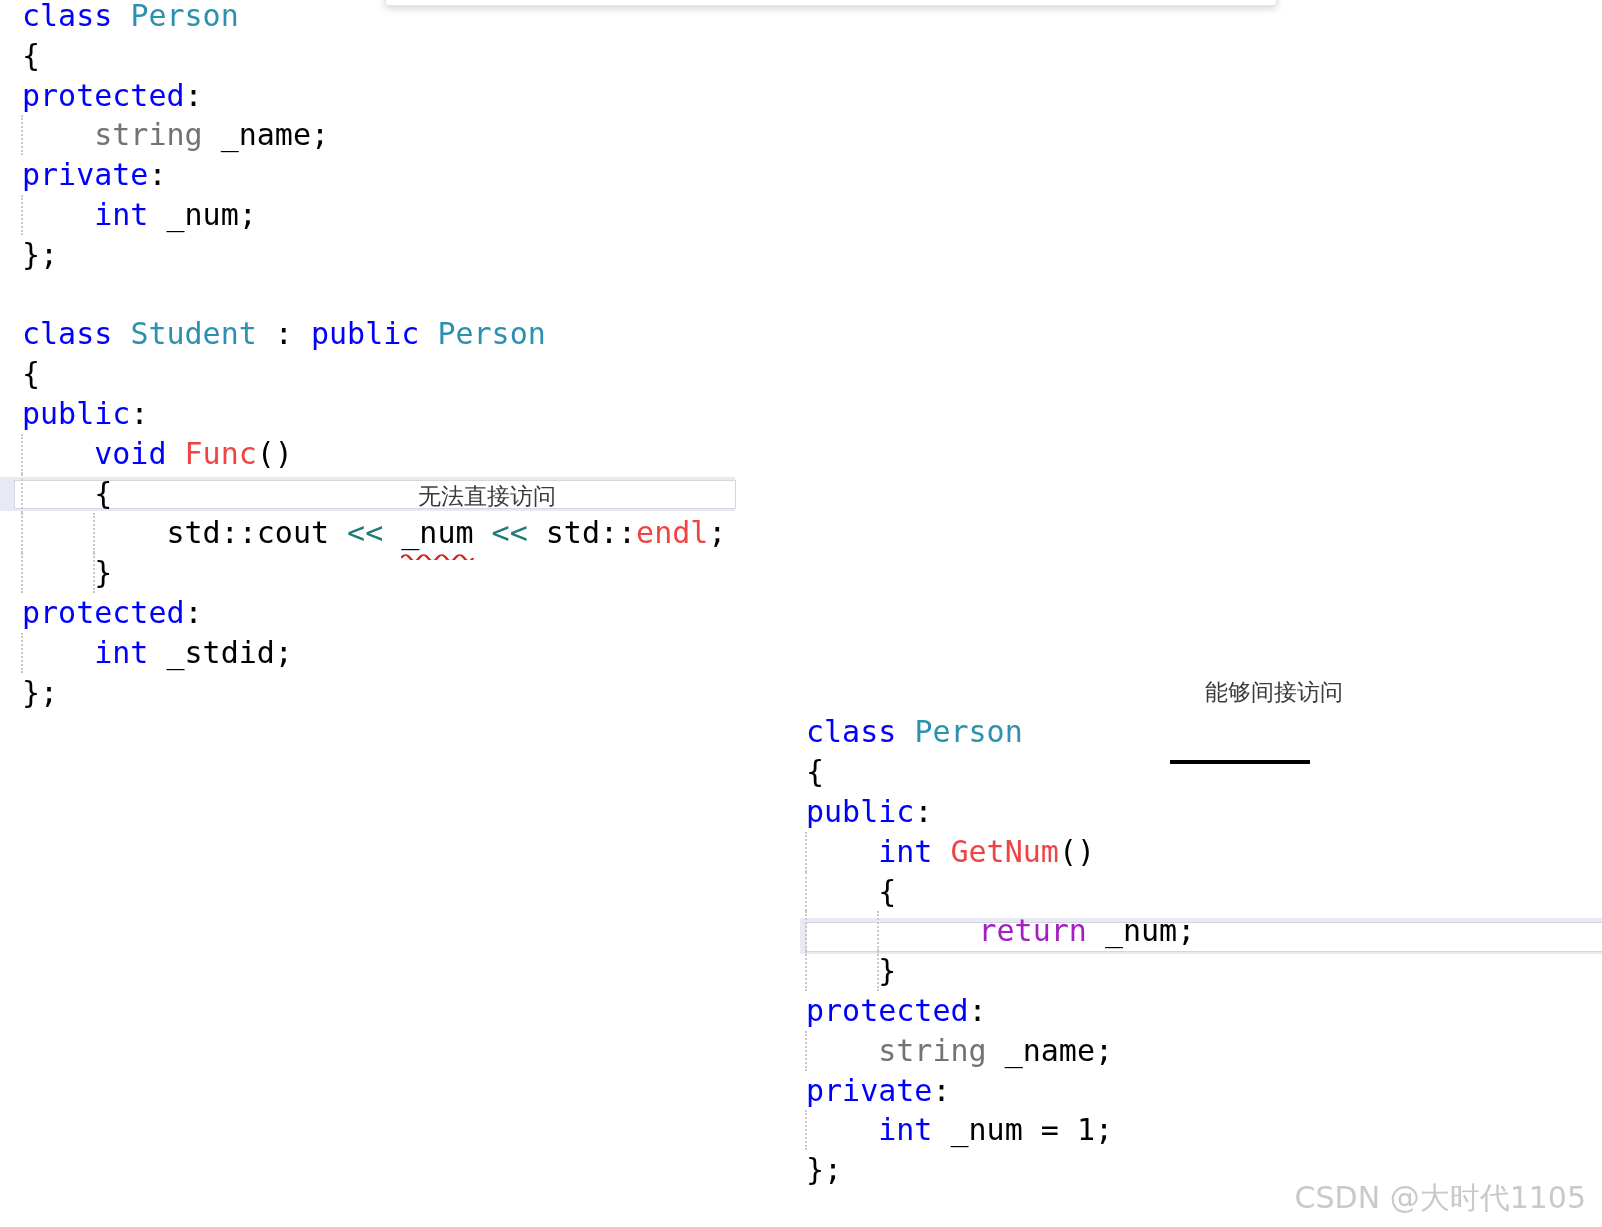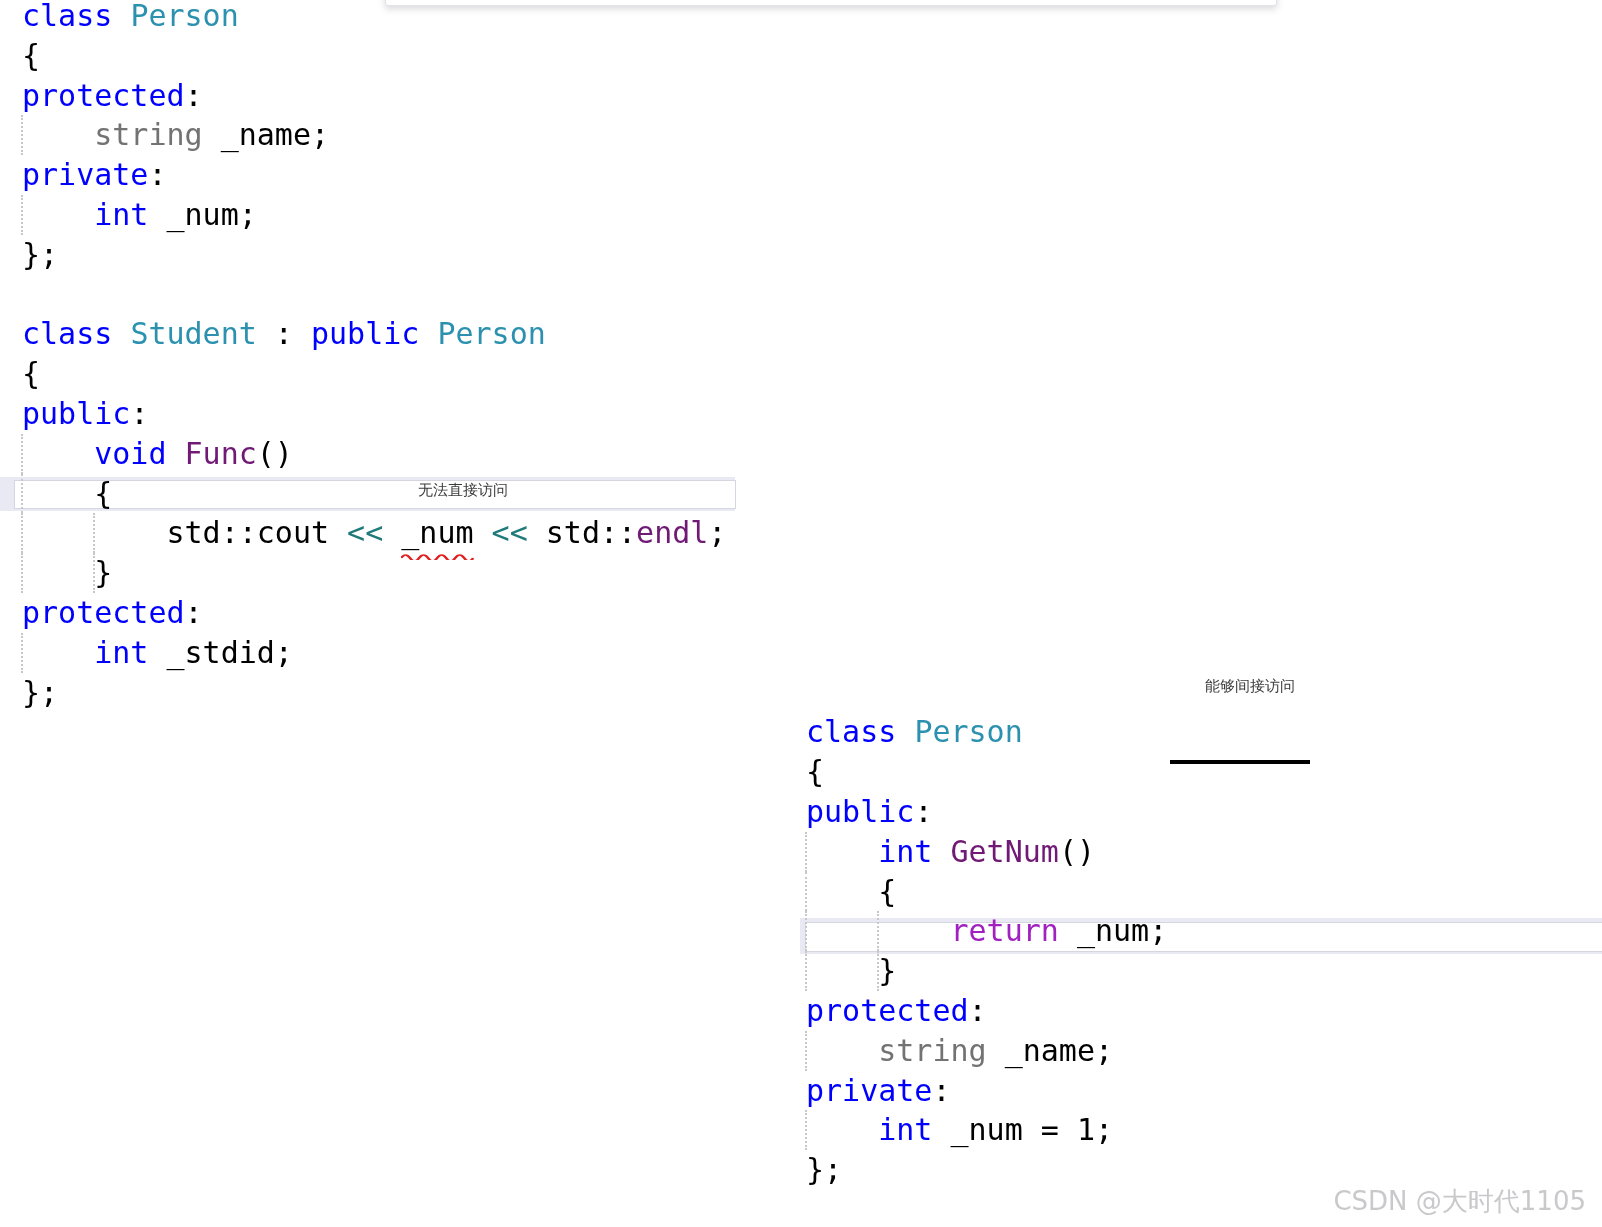--- a/index.html
+++ b/index.html
@@ -53,22 +53,22 @@
     height: 39.8px;
     border-left: 2px dotted #c8c8c8;
     pointer-events: none;
   }
   .g1 { left: -1px; }
   .g2 { left: 71px; }
 
   
   .kw     { color: #0000ff; }              
   .type   { color: #2b91af; }              
-  .fn     { color: #701a75; }              
-  .ret    { color: #a020c0; }              
+  .fn     { color: #ef4444; }              
+  .ret    { color: #a020c0; margin-left: 28px; }              
   .plain  { color: #000000; }
   .op     { color: #1f7a7a; }              
   .stdcls { color: #737373; }
 
   
   .hl-band {
     position: absolute;
     background: #e8e9f3;
     z-index: 1;
   }
@@ -76,39 +76,39 @@
     position: absolute;
     background: #ffffff;
     border: 1px solid #d5d6e0;
     z-index: 2;
   }
 
   
   .annot {
     position: absolute;
     font-family: Liberation Serif, serif;
-    font-size: 15px;
+    font-size: 23px;
     color: #3b3b3b;
     z-index: 6;
     white-space: nowrap;
   }
 
   .underline-bar {
     position: absolute;
     background: #000000;
     height: 4px;
     z-index: 6;
   }
 
   .watermark {
     position: absolute;
     right: 16px;
     bottom: 8px;
     font-family: "DejaVu Sans", "Liberation Sans", sans-serif;
-    font-size: 26px;
+    font-size: 30px;
     color: #c9c9cc;
     white-space: nowrap;
     z-index: 7;
   }
 
   .code-layer { position: relative; z-index: 3; }
 </style>
 </head>
 <body>
 

